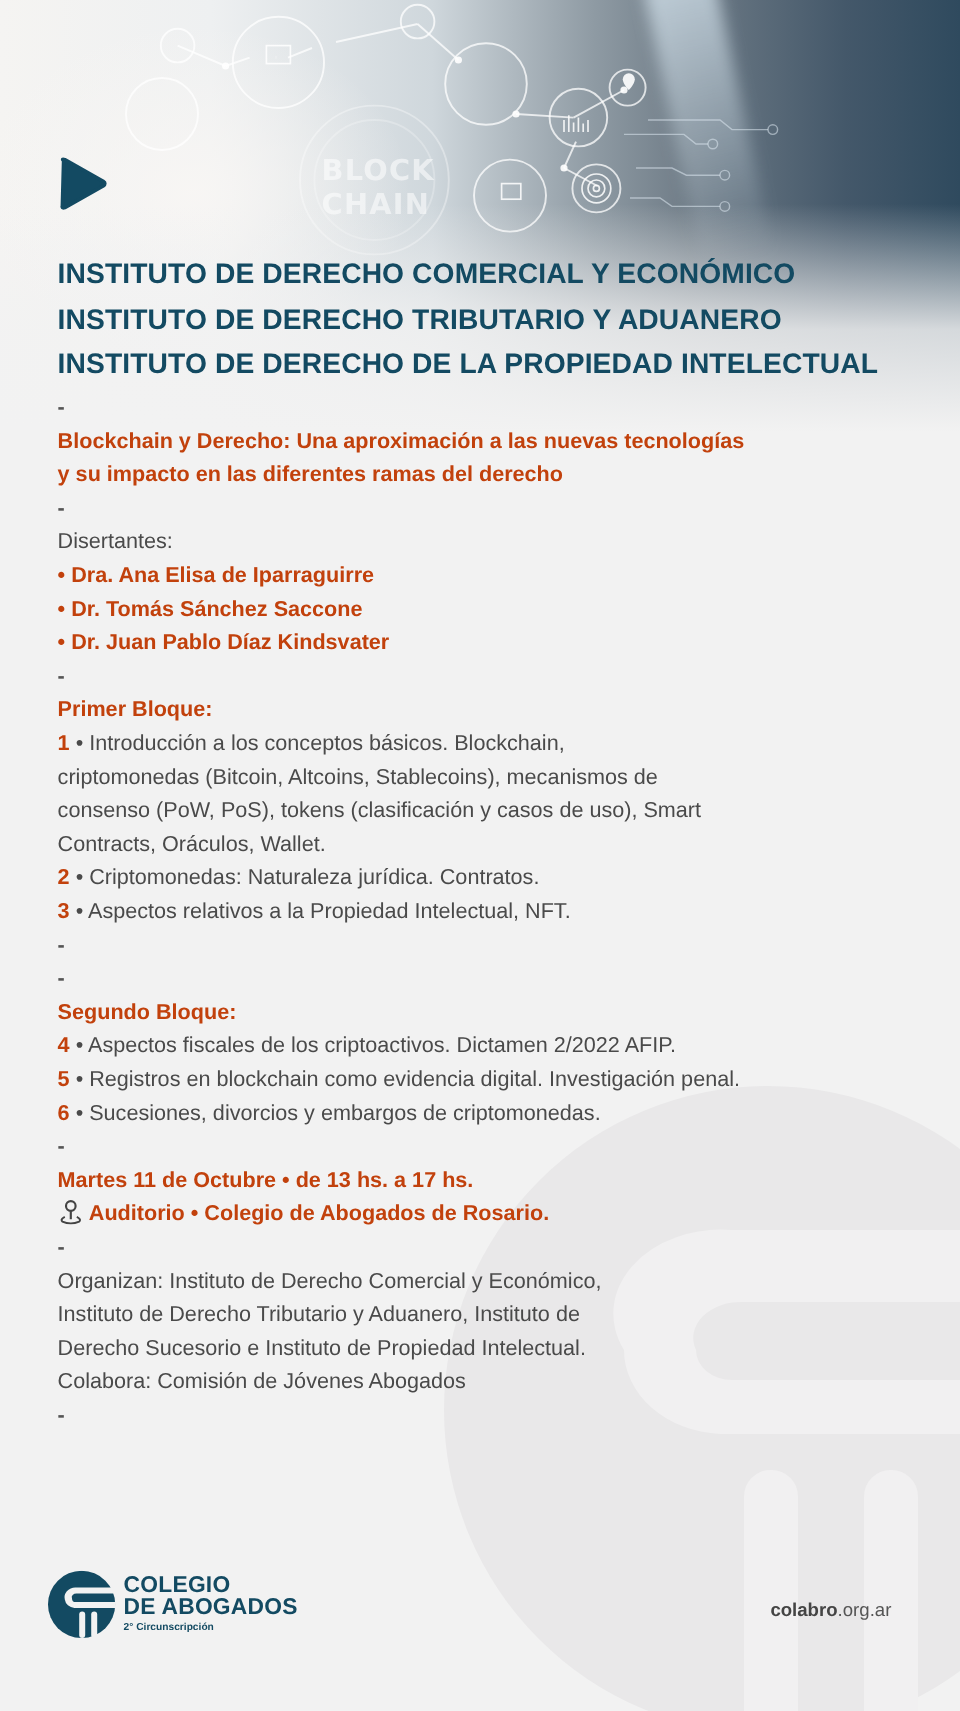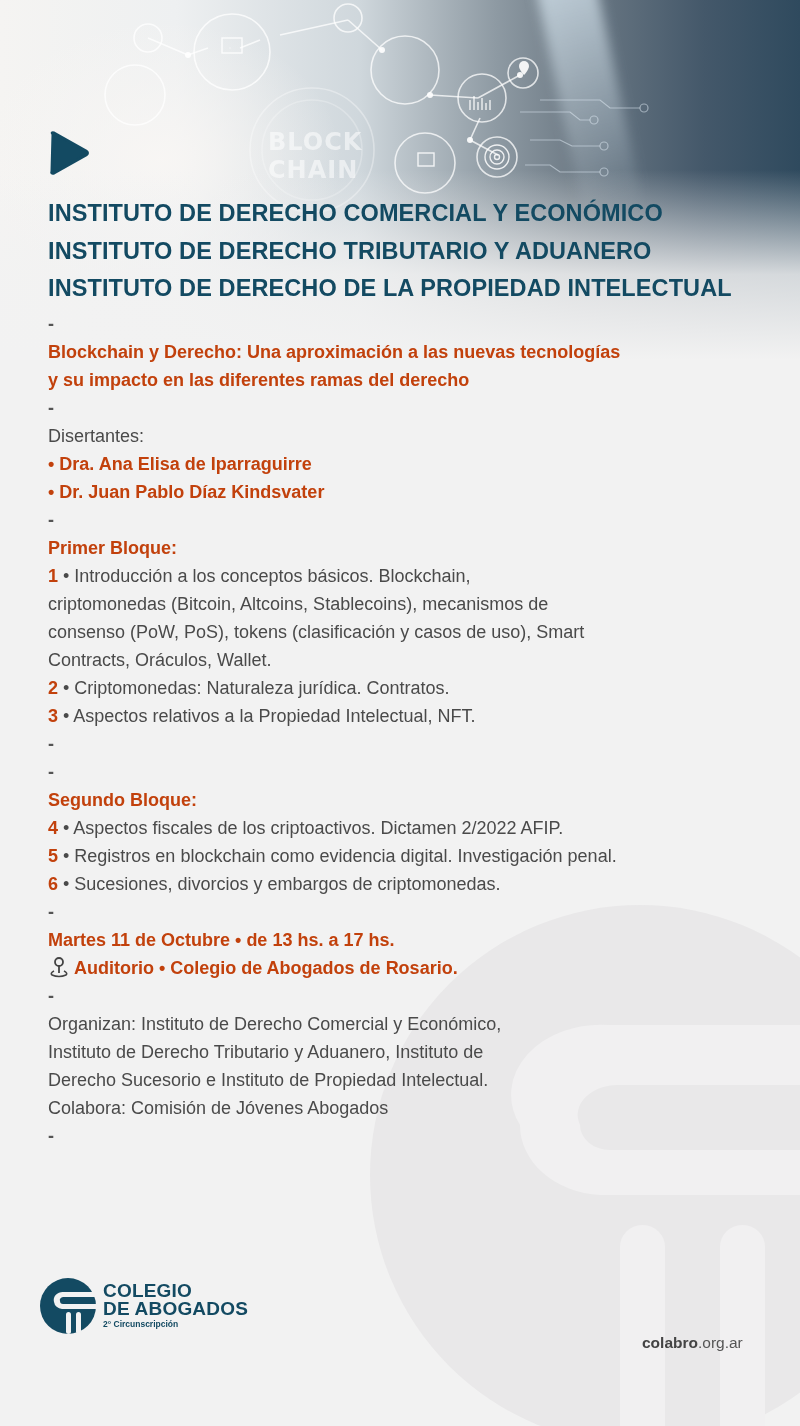--- a/index.html
+++ b/index.html
@@ -35,36 +35,36 @@
   }
 
   
   .watermark { position: absolute; left: 360px; top: 895px; width: 520px; height: 560px; }
 
   .play-icon {
     position: absolute; left: 49px; top: 130px; width: 40px; height: 46px;
   }
 
   .content {
-    position: absolute; left: 48px; top: 195px; width: 740px;
+    position: absolute; left: 48px; top: 210px; width: 740px;
   }
   .inst {
     font-weight: bold; color: #134a62; font-size: 23.5px; line-height: 37.5px;
     letter-spacing: 0.1px; white-space: nowrap;
   }
   .body-text {
     font-size: 18px; line-height: 28px; color: #4a4a4a; margin-top: 2px;
   }
   .dash { font-weight: bold; color: #555; height: 28px; }
   .b { font-weight: bold; color: #c2410c; }
   .line { white-space: nowrap; }
   .pin-icon { display: inline-block; width: 22px; height: 22px; vertical-align: -4px; margin-right: 4px; }
 
   .footer-logo {
-    position: absolute; left: 40px; top: 1278px; display: flex; align-items: center;
+    position: absolute; left: 40px; top: 1309px; display: flex; align-items: center;
   }
   .logo-circle { width: 56px; height: 56px; }
   .logo-text { margin-left: 7px; color: #134a62; }
   .logo-line1, .logo-line2 { font-weight: bold; font-size: 19px; line-height: 18px; letter-spacing: 0.2px; }
   .logo-line3 { font-weight: bold; font-size: 8.5px; line-height: 11px; margin-top: 1px; }
   .site {
     position: absolute; left: 642px; top: 1334px; font-size: 15.5px; color: #555;
   }
   .site .strong { font-weight: bold; color: #444; }
 </style>
@@ -149,20 +149,21 @@
   </div>
 
   <div class="body-text">
     <div class="dash">-</div>
     <div class="line b">Blockchain y Derecho: Una aproximación a las nuevas tecnologías</div>
     <div class="line b">y su impacto en las diferentes ramas del derecho</div>
     <div class="dash">-</div>
 
     <div class="line">Disertantes:</div>
     <div class="line b">• Dra. Ana Elisa de Iparraguirre</div>
+    <div class="line b">• Dr. Tomás Sánchez Saccone</div>
     <div class="line b">• Dr. Juan Pablo Díaz Kindsvater</div>
     <div class="dash">-</div>
 
     <div class="line b">Primer Bloque:</div>
     <div class="line">
       <span class="b">1</span>
       <span>• Introducción a los conceptos básicos. Blockchain,</span>
     </div>
     <div class="line">criptomonedas (Bitcoin, Altcoins, Stablecoins), mecanismos de</div>
     <div class="line">consenso (PoW, PoS), tokens (clasificación y casos de uso), Smart</div>

